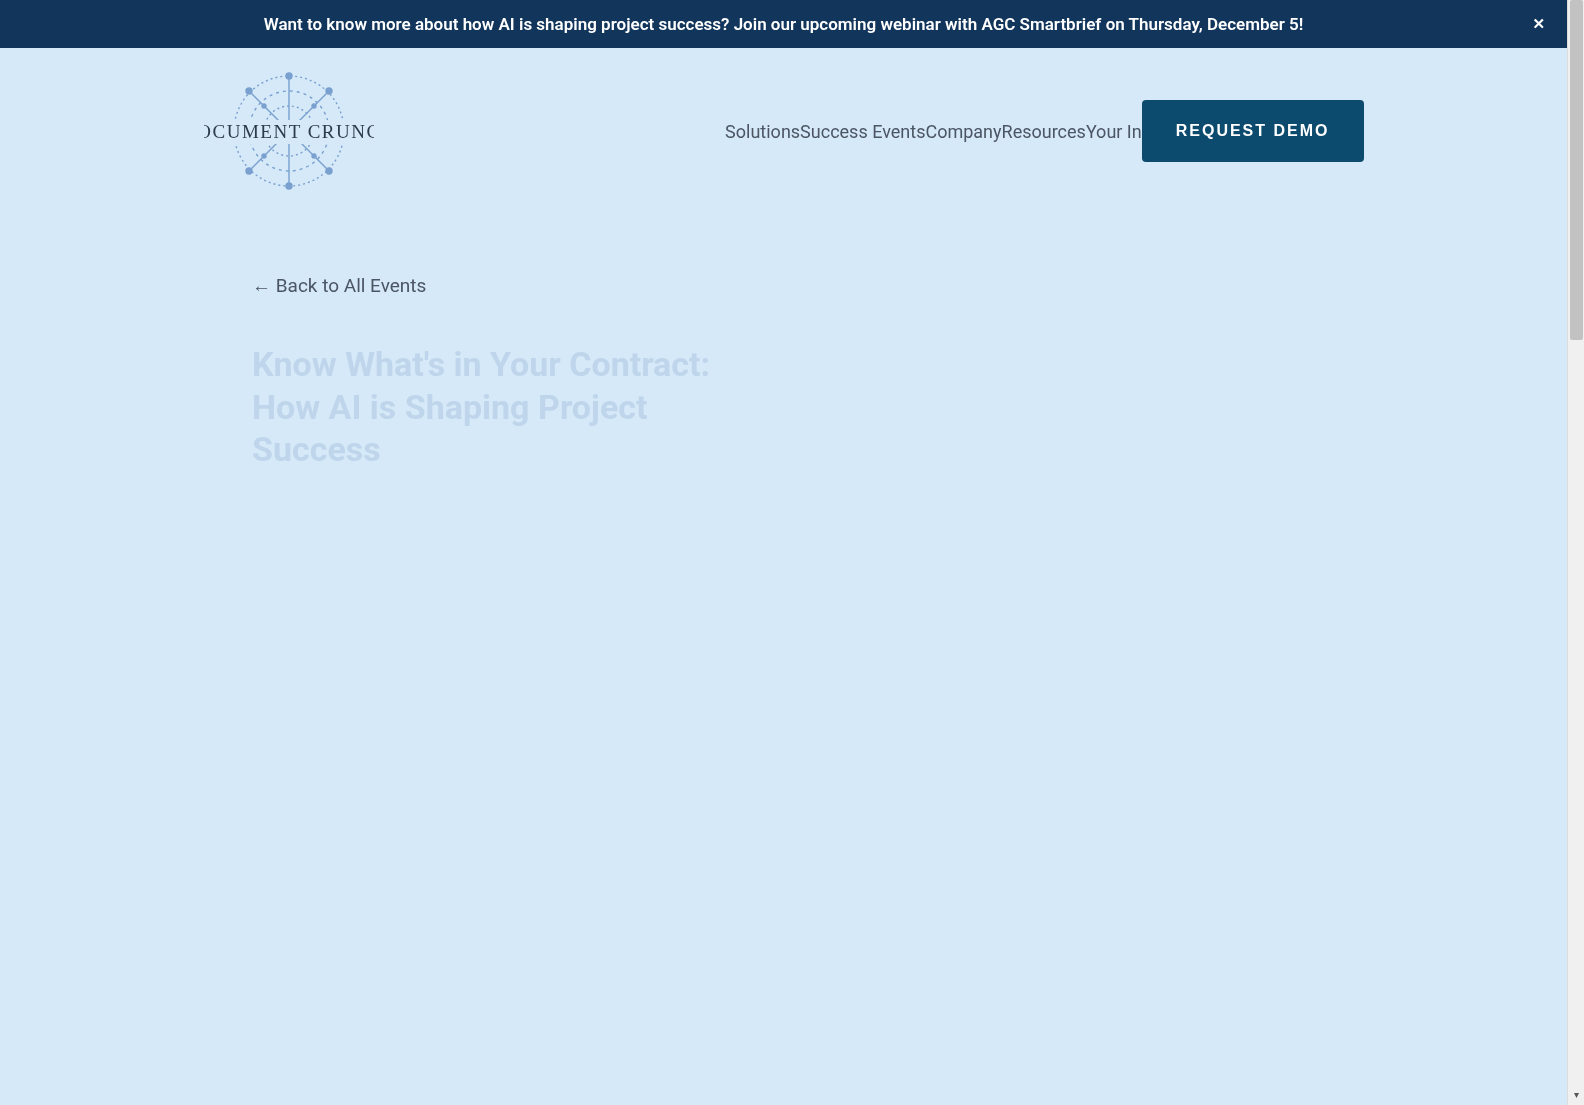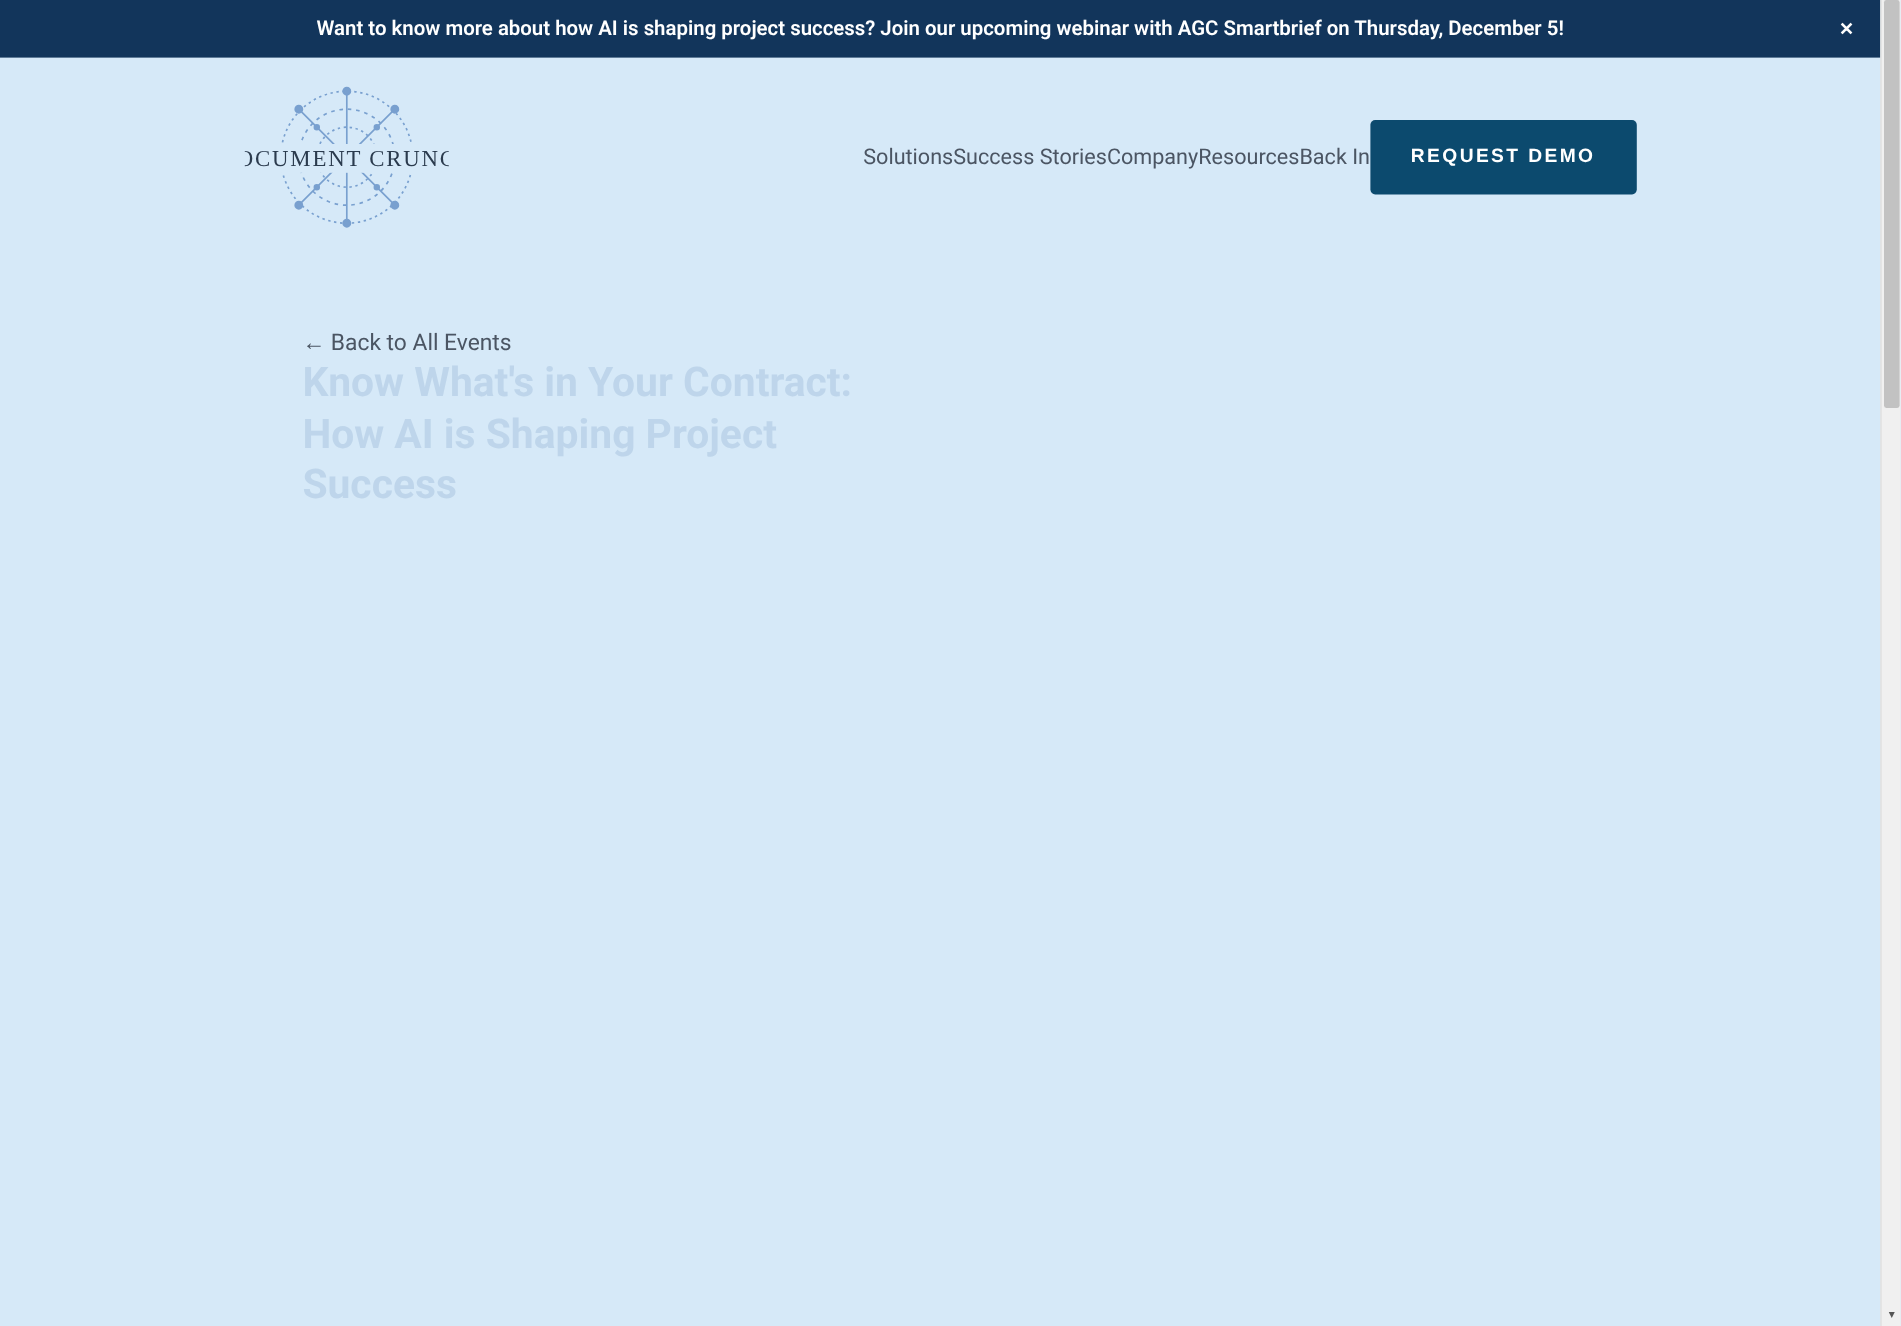--- a/index.html
+++ b/index.html
@@ -120,20 +120,21 @@
     max-width: 1200px;
     margin: 0 auto;
     padding: 60px 60px 0 60px;
   }
   .back-link {
     color: #4b5563;
     font-size: 19px;
     text-decoration: none;
     cursor: pointer;
     display: inline-block;
+    margin-bottom: 46px;
   }
   .event-title {
     font-size: 34px;
     font-weight: 700;
     line-height: 1.25;
     color: rgba(120, 155, 195, 0.25);
     max-width: 520px;
     margin-bottom: 47px;
   }
   .event-date {
@@ -178,24 +179,24 @@
           <circle cx="110" cy="40" r="2" fill="#5a88c2"></circle>
           <circle cx="60" cy="90" r="2" fill="#5a88c2"></circle>
           <circle cx="110" cy="90" r="2" fill="#5a88c2"></circle>
         </g>
         <rect x="18" y="54" width="134" height="24" fill="#d6e9f8"></rect>
         <text x="85" y="72" text-anchor="middle" font-family="Times New Roman, serif" font-size="19" letter-spacing="1.5" fill="#2b3b4e">DOCUMENT CRUNCH</text>
       </svg>
     </a>
     <nav class="nav">
       <a class="nav-link">Solutions</a>
-      <a class="nav-link">Success Stories</a>
+      <a class="nav-link">Success Events</a>
       <a class="nav-link">Company</a>
       <a class="nav-link">Resources</a>
-      <a class="nav-link">Back In</a>
+      <a class="nav-link">Your In</a>
       <button class="cta-button">REQUEST DEMO</button>
     </nav>
   </div>
 </div>
 
 <main class="main">
   <a class="back-link">← Back to All Events</a>
   <h1 class="event-title">Know What's in Your Contract: How AI is Shaping Project Success</h1>
 </main>
 

